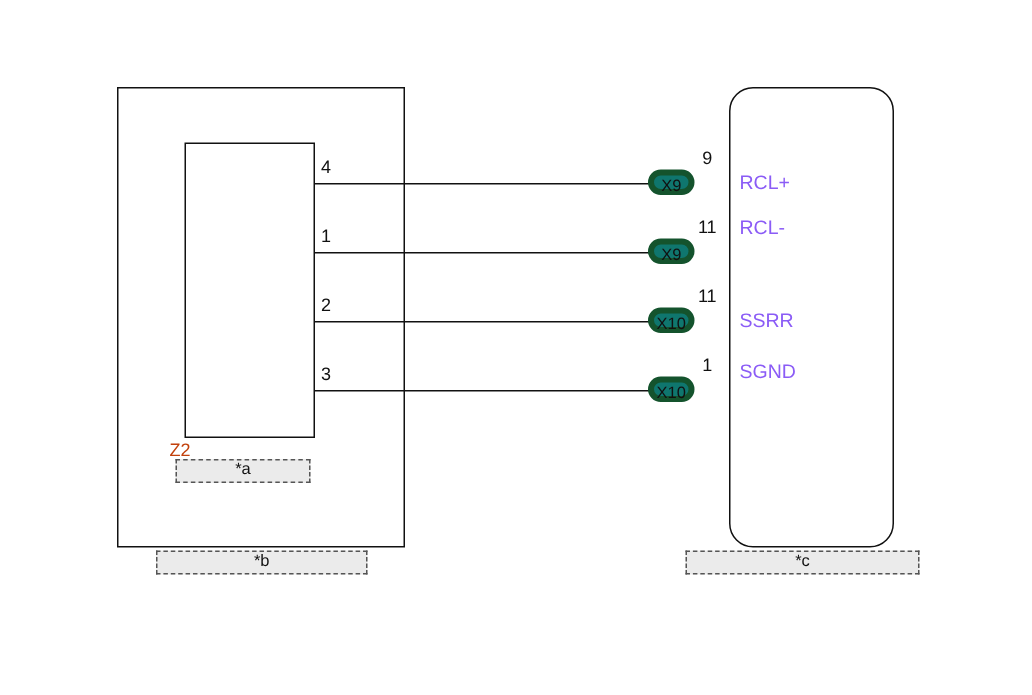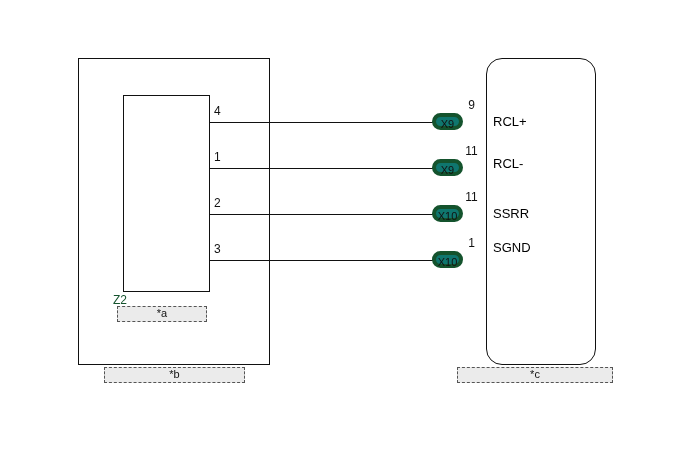--- a/index.html
+++ b/index.html
@@ -23,21 +23,21 @@
     box-sizing: border-box;
   }
   .outer-box  { left: 78px;  top: 58px; width: 192px; height: 307px; }
   .inner-box  { left: 123px; top: 95px; width: 87px;  height: 197px; }
   .right-box  { left: 486px; top: 58px; width: 110px; height: 307px; border-radius: 16px; }
 
   .label {
     position: absolute;
     font-size: 12px;
     line-height: 14px;
-    color: #14532d;
+    color: #c2410c;
     white-space: nowrap;
     text-align: center;
   }
   .z2-label { left: 113px; top: 293px; }
 
   .note {
     position: absolute;
     height: 16px;
     background: #ebebeb;
     border: 1px dashed #555;
@@ -87,21 +87,21 @@
     text-align: center;
     font-size: 11px;
     line-height: 15px;
     color: #111;
   }
   .signal {
     position: absolute;
     left: 493px;
     font-size: 13px;
     line-height: 15px;
-    color: #000000;
+    color: #8b5cf6;
     z-index: 3;
   }
 </style>
 </head>
 <body>
 
 <div class="canvas">
 
   <div class="box outer-box"></div>
   <div class="box inner-box"></div>
@@ -115,21 +115,21 @@
   <div class="wire" style="top:122px"></div>
   <div class="pin-left" style="top:104px">4</div>
   <div class="pin-right" style="top:98px">9</div>
   <div class="oval" style="top:113px">X9</div>
   <div class="signal" style="top:114px">RCL+</div>
 
   <div class="wire" style="top:168px"></div>
   <div class="pin-left" style="top:150px">1</div>
   <div class="pin-right" style="top:144px">11</div>
   <div class="oval" style="top:159px">X9</div>
-  <div class="signal" style="top:156px">RCL-</div>
+  <div class="signal" style="top:144px">RCL-</div>
 
   <div class="wire" style="top:214px"></div>
   <div class="pin-left" style="top:196px">2</div>
   <div class="pin-right" style="top:190px">11</div>
   <div class="oval" style="top:205px">X10</div>
   <div class="signal" style="top:206px">SSRR</div>
 
   <div class="wire" style="top:260px"></div>
   <div class="pin-left" style="top:242px">3</div>
   <div class="pin-right" style="top:236px">1</div>

